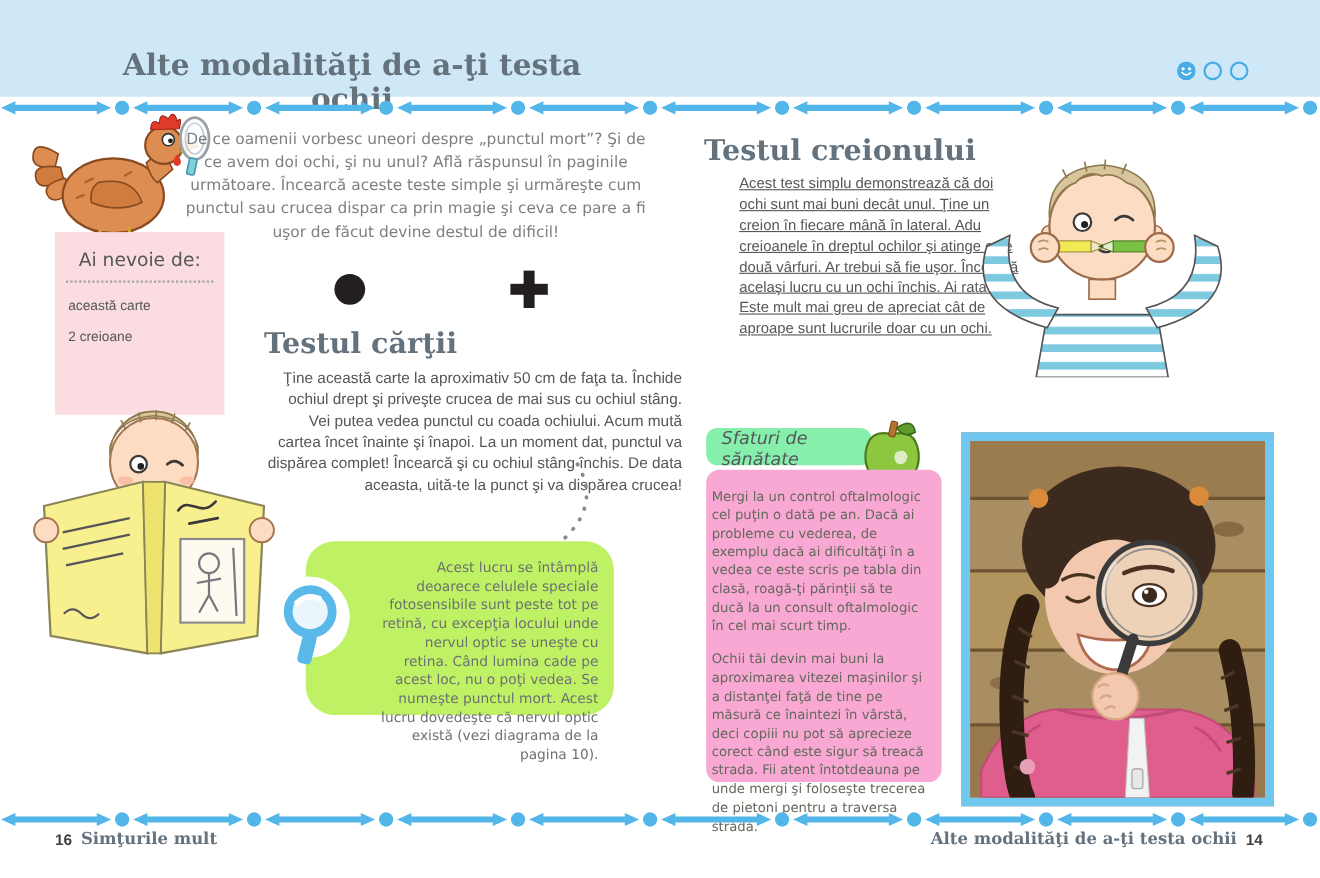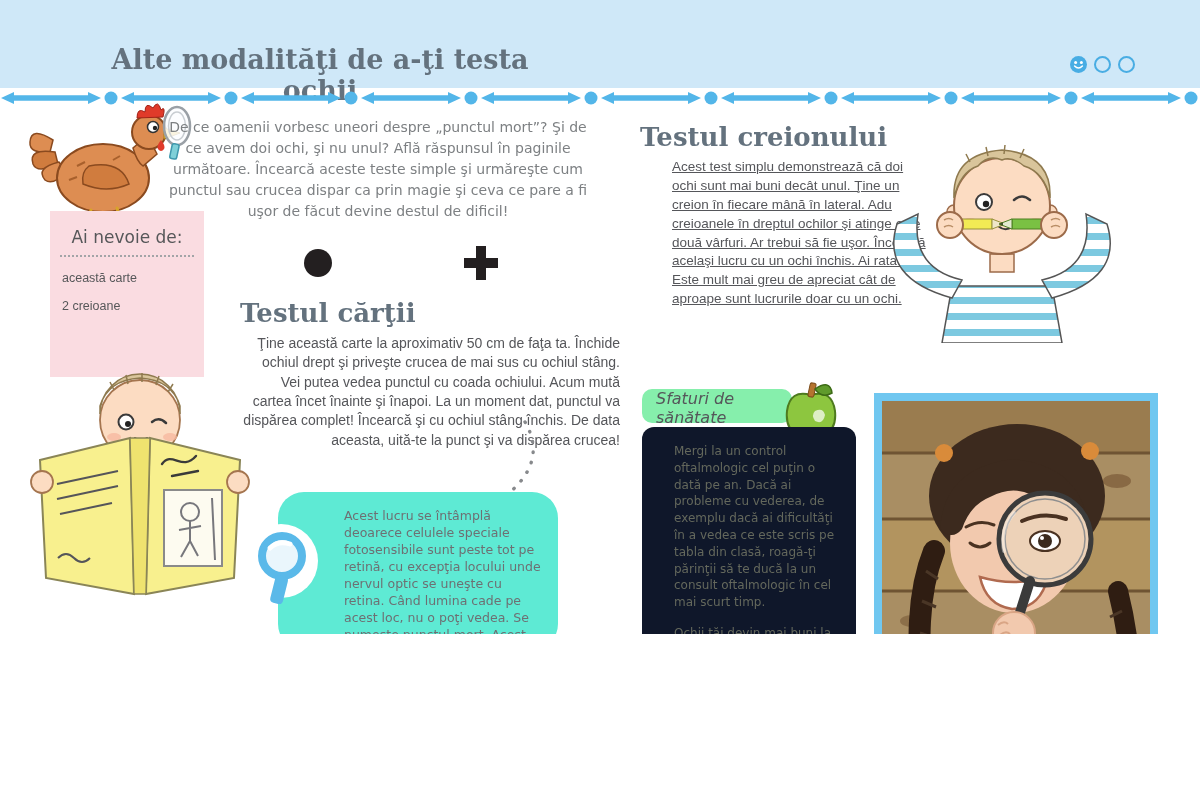--- a/index.html
+++ b/index.html
@@ -1,16 +1,16 @@
 <!DOCTYPE html>
 <html><head>
 <meta charset="utf-8">
 <style>
   html,body{margin:0;padding:0;background:#ffffff;}
-  #page{position:relative;width:1200px;height:634px;background:#ffffff;overflow:hidden;
+  #page{position:relative;width:1200px;height:798px;background:#ffffff;overflow:hidden;
         font-family:"Liberation Sans",sans-serif;}
   .abs{position:absolute;}
 
   
   .header-band{position:absolute;top:0;left:0;width:1200px;height:88px;background:#cfe8f8;}
   .page-title{position:absolute;top:44px;left:88px;width:464px;text-align:center;
       font-family:"DejaVu Serif",serif;font-weight:700;font-size:27px;color:#64727e;}
   .smiley-row{position:absolute;top:56px;left:1070px;display:flex;gap:7px;align-items:center;}
   .ring{width:17px;height:17px;border:2.2px solid #49ade3;border-radius:50%;box-sizing:border-box;}
 
@@ -37,30 +37,30 @@
   .section-heading{font-family:"DejaVu Serif",serif;font-weight:700;font-size:26px;color:#64727e;}
   #book-test-heading{position:absolute;top:298px;left:240px;}
   #book-test-body{position:absolute;top:334px;left:240px;width:380px;
       font-size:14px;line-height:1.38;color:#55565a;text-align:right;}
 
   #pencil-test-heading{position:absolute;top:122px;left:640px;}
   #pencil-test-body{position:absolute;top:158px;left:672px;width:258px;
       font-size:13.5px;line-height:1.4;color:#55565a;text-decoration:underline;}
 
   .fact-box{position:absolute;top:492px;left:278px;width:280px;height:158px;
-      background:#5eead4;border-radius:26px;}
+      background:#bef264;border-radius:26px;text-align:right;}
   .fact-text{position:absolute;left:66px;top:15px;width:200px;
       font-size:12.5px;line-height:1.36;color:#6d7073;}
   .fact-circle{position:absolute;left:-34px;top:32px;width:74px;height:74px;border-radius:50%;background:#ffffff;}
 
   .health-pill{position:absolute;top:389px;left:642px;width:150px;height:34px;background:#86efac;
       border-radius:10px;display:flex;align-items:flex-start;font-style:italic;}
   .health-pill span{margin-left:14px;font-size:16px;color:#55565a;}
   .health-box{position:absolute;top:427px;left:642px;width:214px;height:284px;
-      background:#0f172a;border-radius:12px;box-sizing:border-box;padding:16px 13px 0 32px;}
+      background:#f9a8d4;border-radius:12px;box-sizing:border-box;padding:16px 13px 0 5px;}
   .health-box p{margin:0 0 14px 0;font-size:12px;line-height:1.4;color:#64685c;}
   .apple-wrap{position:absolute;top:381px;left:782px;width:58px;height:62px;}
 
   .photo-frame{position:absolute;top:393px;left:874px;width:284px;height:340px;
       border:8px solid #70c7f0;box-sizing:border-box;background:#a98e63;}
 
   
   .footer{position:absolute;top:753px;display:flex;align-items:flex-end;gap:8px;}
   .footer .pagenum{font-family:"Liberation Sans",sans-serif;font-weight:700;font-size:14px;color:#3e3f41;}
   .footer .flabel{font-family:"DejaVu Serif",serif;font-weight:700;font-size:15px;color:#64727e;}

